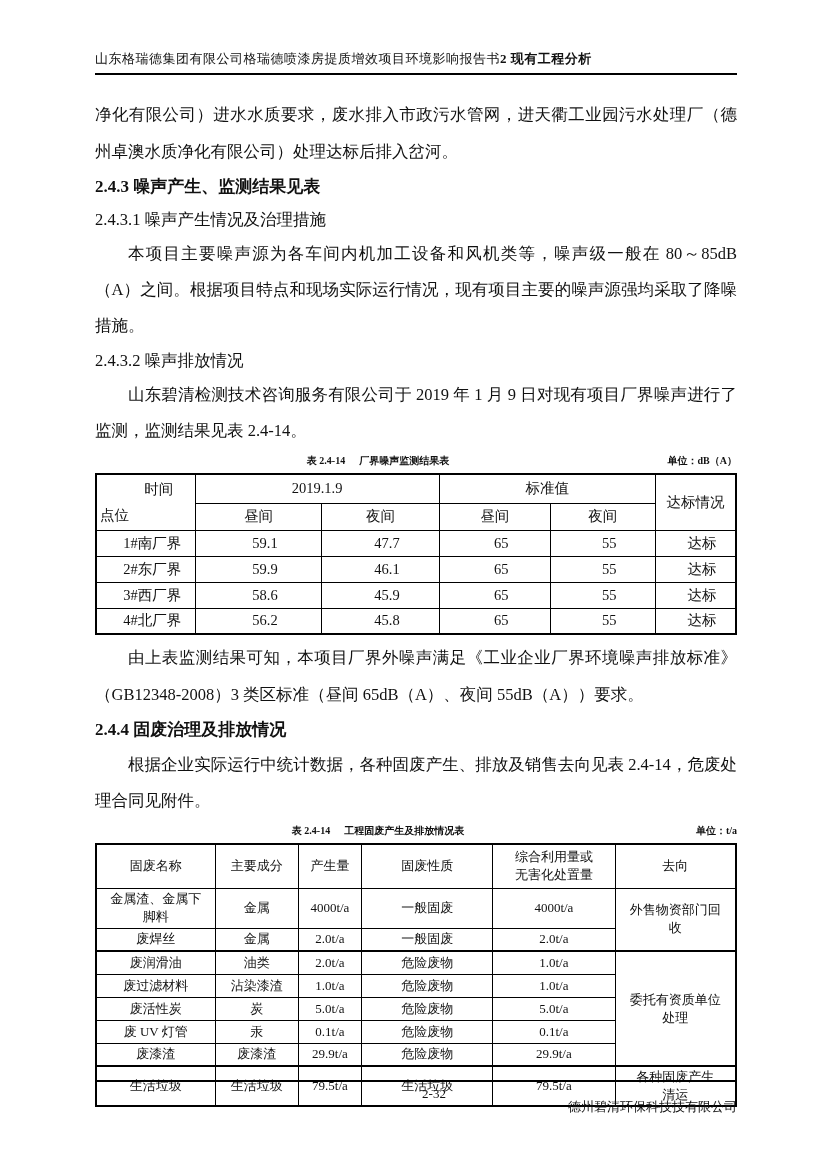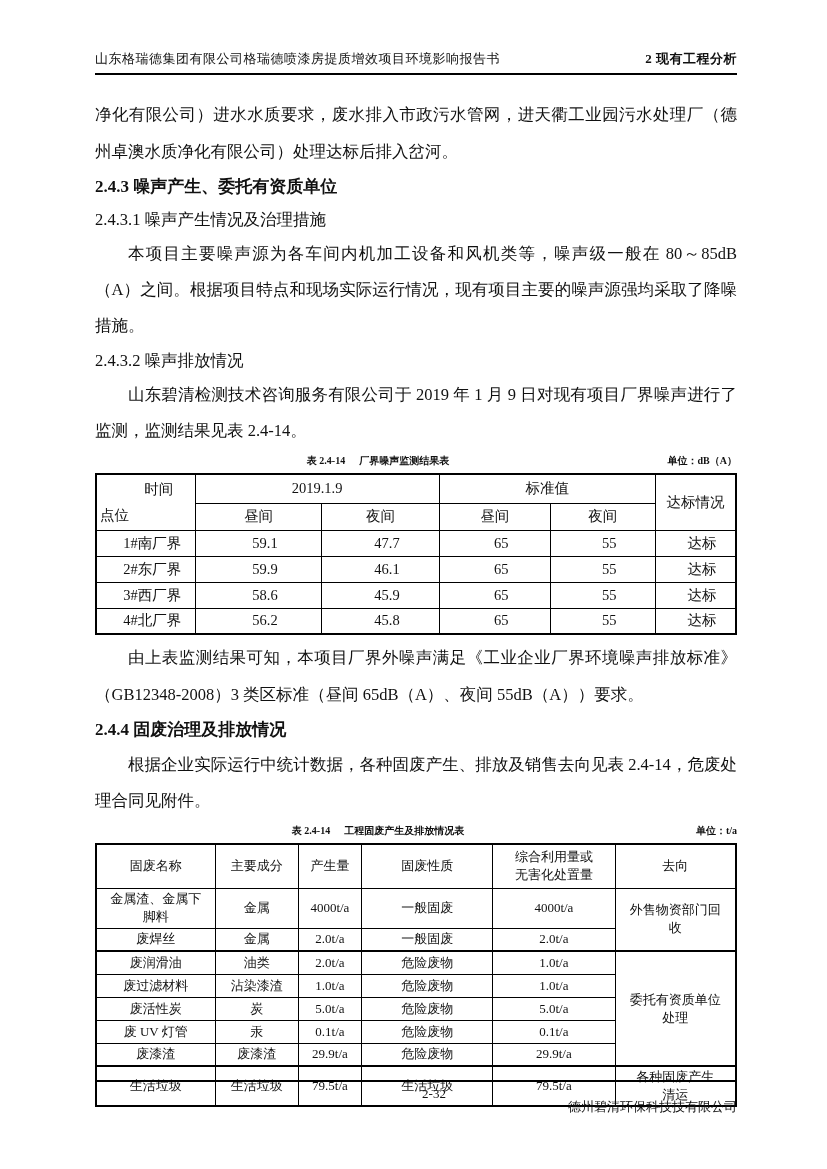--- a/index.html
+++ b/index.html
@@ -13,21 +13,21 @@
     margin: 0 auto;
     background: #ffffff;
     overflow: hidden;
   }
 
   
   .running-header {
     position: absolute;
     left: 95px; right: 90px; top: 50px;
     display: flex;
-    justify-content: space-between;
+    justify-content: flex-start;
     align-items: flex-end;
     padding-bottom: 5px;
     border-bottom: 2px solid #000;
     font-size: 13px;
     letter-spacing: 0.5px;
   }
   .running-header .doc-title { font-weight: 400; }
   .running-header .section-title { font-weight: 600; }
 
   
@@ -136,21 +136,21 @@
 
   <div class="running-header">
     <span class="doc-title">山东格瑞德集团有限公司格瑞德喷漆房提质增效项目环境影响报告书</span>
     <span class="section-title">2 现有工程分析</span>
   </div>
 
   <div class="content">
 
     <p class="body-par">净化有限公司）进水水质要求，废水排入市政污水管网，进天衢工业园污水处理厂（德州卓澳水质净化有限公司）处理达标后排入岔河。</p>
 
-    <h2 class="sec">2.4.3 噪声产生、委托有资质单位</h2>
+    <h2 class="sec">2.4.3 噪声产生、监测结果见表</h2>
     <h3 class="subsec">2.4.3.1 噪声产生情况及治理措施</h3>
 
     <p class="body-par lh36 indent">本项目主要噪声源为各车间内机加工设备和风机类等，噪声级一般在 80～85dB（A）之间。根据项目特点和现场实际运行情况，现有项目主要的噪声源强均采取了降噪措施。</p>
 
     <h3 class="subsec">2.4.3.2 噪声排放情况</h3>
 
     <p class="body-par lh36 indent">山东碧清检测技术咨询服务有限公司于 2019 年 1 月 9 日对现有项目厂界噪声进行了监测，监测结果见表 2.4-14。</p>
 
     <div class="caption-row">
       <span class="caption-inner">

